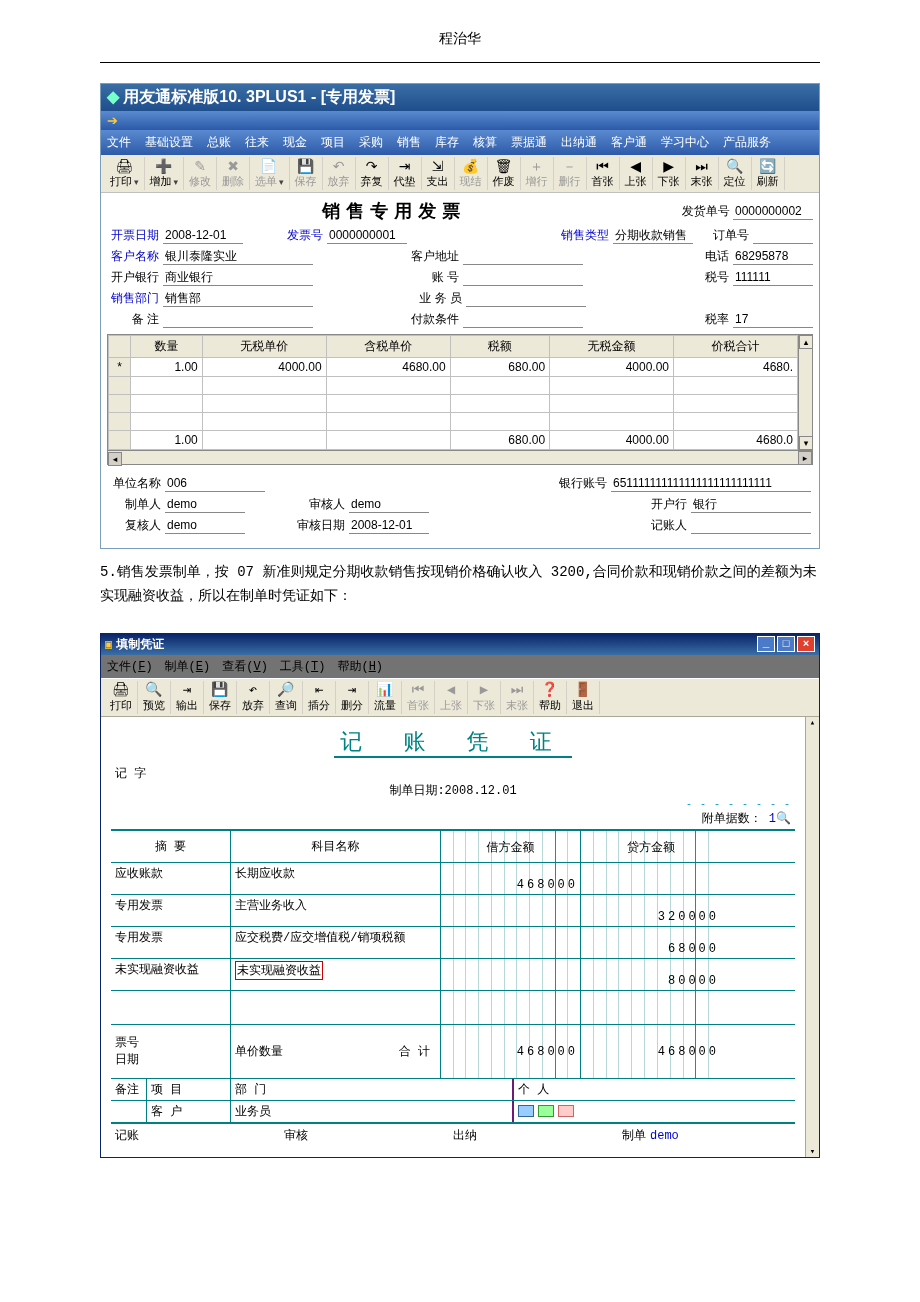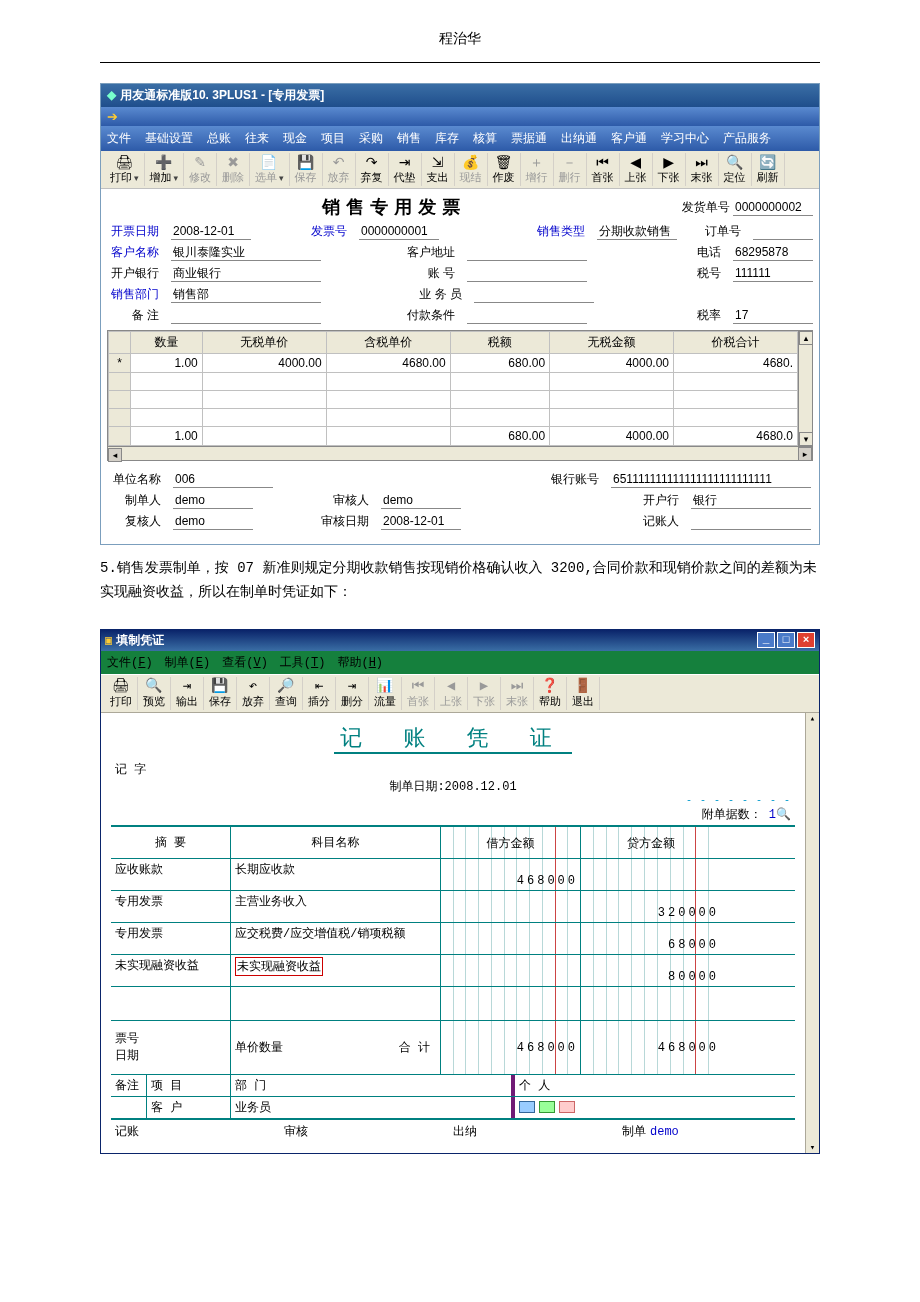--- a/index.html
+++ b/index.html
@@ -1,35 +1,35 @@
 <!DOCTYPE html>
 <html><head>
 <meta charset="utf-8">
 <style>
 * { box-sizing: border-box; margin: 0; padding: 0; }
 body { font-family: "SimSun", "Microsoft YaHei", sans-serif; font-size: 12px; background: #fff; width: 920px; margin: 0 auto; }
 .doc-header { text-align: center; padding: 30px 0 10px; font-size: 14px; }
 .hr { border-top: 1px solid #000; margin: 4px 100px 20px; }
 
 .win { margin: 0 100px 12px; border: 1px solid #7b9ebd; }
-.titlebar { background: linear-gradient(#3a6ea5,#1f4e8c); color: #fff; padding: 3px 6px; font-size: 12px; font-weight: bold; }
+.titlebar { background: linear-gradient(#3a6ea5,#1f4e8c); color: #fff; padding: 3px 6px; font-size: 16px; font-weight: bold; }
 .titlebar .appicon::before { content: "◆"; color: #7fc; margin-right: 4px; }
 .menubar { background: linear-gradient(#5a8ad0,#2d5aa8); color: #fff; padding: 4px 6px; display: flex; gap: 14px; font-size: 12px; }
 .menubar span { white-space: nowrap; }
 .menubar-sub { background: linear-gradient(#5a8ad0,#2d5aa8); padding: 2px 6px; }
 .arrow-icon::before { content: "➔"; color: #fc3; font-size: 13px; }
 .toolbar { background: #ece9d8; border-bottom: 1px solid #c0c0c0; display: flex; padding: 2px 4px; }
 .tb-btn { display: flex; flex-direction: column; align-items: center; padding: 1px 5px; font-size: 11px; color: #000; border-right: 1px solid #d4d0c8; min-width: 28px; }
 .tb-btn.disabled { color: #999; }
 .tb-btn .ic { height: 16px; line-height: 16px; font-size: 14px; }
 .dropdown-caret::after { content: "▾"; font-size: 9px; margin-left: 2px; color: #444; }
 
 .form-area { background: #fff; padding: 4px 6px 8px; }
 .form-title { text-align: center; font-size: 18px; font-weight: bold; letter-spacing: 6px; padding: 2px 0; }
-.fa-row { display: flex; align-items: center; padding: 2px 0; gap: 12px; }
+.fa-row { display: flex; align-items: center; padding: 2px 0; gap: 4px; }
 .fa-label { min-width: 52px; text-align: right; font-size: 12px; }
 .fa-label.blue { color: #00c; }
 .fa-input { border: none; border-bottom: 1px solid #888; background: #fff; font-size: 12px; padding: 1px 2px; height: 16px; }
 .w60 { width: 60px; } .w80 { width: 80px; } .w100 { width: 100px; } .w120 { width: 120px; } .w150 { width: 150px; } .w200 { width: 200px; }
 .spacer { flex: 1; }
 
 .grid { border: 1px solid #888; margin: 4px 0; }
 .grid table { width: 100%; border-collapse: collapse; font-size: 12px; }
 .grid th, .grid td { border: 1px solid #c0c0c0; padding: 2px 4px; height: 18px; text-align: right; background: #fff; }
 .grid th { background: #ece9d8; text-align: center; font-weight: normal; }
@@ -41,21 +41,21 @@
 .footer-fields { padding: 4px 2px; }
 
 .para { margin: 8px 100px 24px; font-size: 14px; line-height: 1.7; font-family: Liberation Mono, monospace; }
 
 .win2 { margin: 0 100px 40px; border: 1px solid #0a246a; font-family: Liberation Mono, monospace; }
 .tb2 { background: linear-gradient(#0a246a,#3a6ea5); color: #fff; display: flex; align-items: center; padding: 2px 4px; font-weight: bold; }
 .tb2 .winicon::before { content: "▣"; color: #fc3; margin-right: 4px; }
 .tb2 .winbtns { margin-left: auto; display: flex; gap: 2px; }
 .tb2 .wb { width: 18px; height: 16px; background: #4a7ac8; border: 1px solid #fff; color: #fff; text-align: center; line-height: 14px; font-size: 11px; }
 .tb2 .wb.close { background: #e04030; }
-.menubar2 { background: #15803d; padding: 3px 6px; display: flex; gap: 12px; font-size: 12px; }
+.menubar2 { background: #737373; padding: 3px 6px; display: flex; gap: 12px; font-size: 12px; }
 .menubar2 u { text-decoration: underline; }
 .toolbar2 { background: #ece9d8; border-top: 1px solid #fff; border-bottom: 1px solid #aca899; display: flex; padding: 2px 4px; }
 .voucher-area { background: #fff; padding: 6px 10px 10px; }
 .voucher-title { text-align: center; font-size: 22px; color: #008080; letter-spacing: 14px; padding: 4px 0; }
 .voucher-title span { border-bottom: 2px solid #008080; padding: 0 6px; }
 .voucher-sub { display: flex; padding: 4px 4px 2px; font-size: 12px; flex-direction: column; }
 .voucher-sub .mid { flex: 1; text-align: center; }
 .voucher-sub .rt { text-align: right; }
 .voucher-sub .dot { color: #09c; letter-spacing: 1px; font-size: 10px; }
 .vtable { border-top: 2px solid #008080; border-bottom: 2px solid #008080; }
@@ -71,21 +71,21 @@
 .amt-grid { display: flex; width: 100%; height: 100%; }
 .amt-grid .col { flex: 1; border-right: 1px solid #b8d8d8; }
 .amt-grid .col.r { border-right-color: #c44; }
 .amt-grid .col:last-child { border-right: none; }
 .amt-val { position: absolute; right: 2px; top: 2px; font-size: 12px; letter-spacing: 3px; text-align: left; }
 .amt-val.btm { top: auto; bottom: 2px; }
 .remark-row { display: flex; border-bottom: 1px solid #008080; }
 .remark-row .lbl { width: 36px; padding: 2px 4px; border-right: 1px solid #008080; }
 .remark-row .col2 { width: 84px; padding: 2px 4px; border-right: 1px solid #008080; }
 .remark-row .rest { flex: 1; display: flex; }
-.remark-row .rest .pair { flex:1; padding: 2px 4px; border-right: 4px solid #701a75; }
+.remark-row .rest .pair { flex:1; padding: 2px 4px; border-right: 2px solid #701a75; }
 .remark-row .rest .pair:last-child { border-right:none; display:flex; align-items:center; gap:4px; }
 .mini-ic { display:inline-block; width:16px; height:12px; background:#9cf; border:1px solid #369; }
 .mini-ic.g { background:#9f9; border-color:#393; }
 .sigrow { display: flex; padding: 3px 4px; font-size: 12px; }
 .sigrow > div { flex: 1; }
 .sigrow .demo { color: #00c; margin-left: 4px; }
 .vside { position:absolute; right:0; top:0; bottom:0; width:14px; background:#ece9d8; border-left:1px solid #aca899; }
 .voucher-area { position: relative; padding-right: 24px; }
 </style>
 </head>

